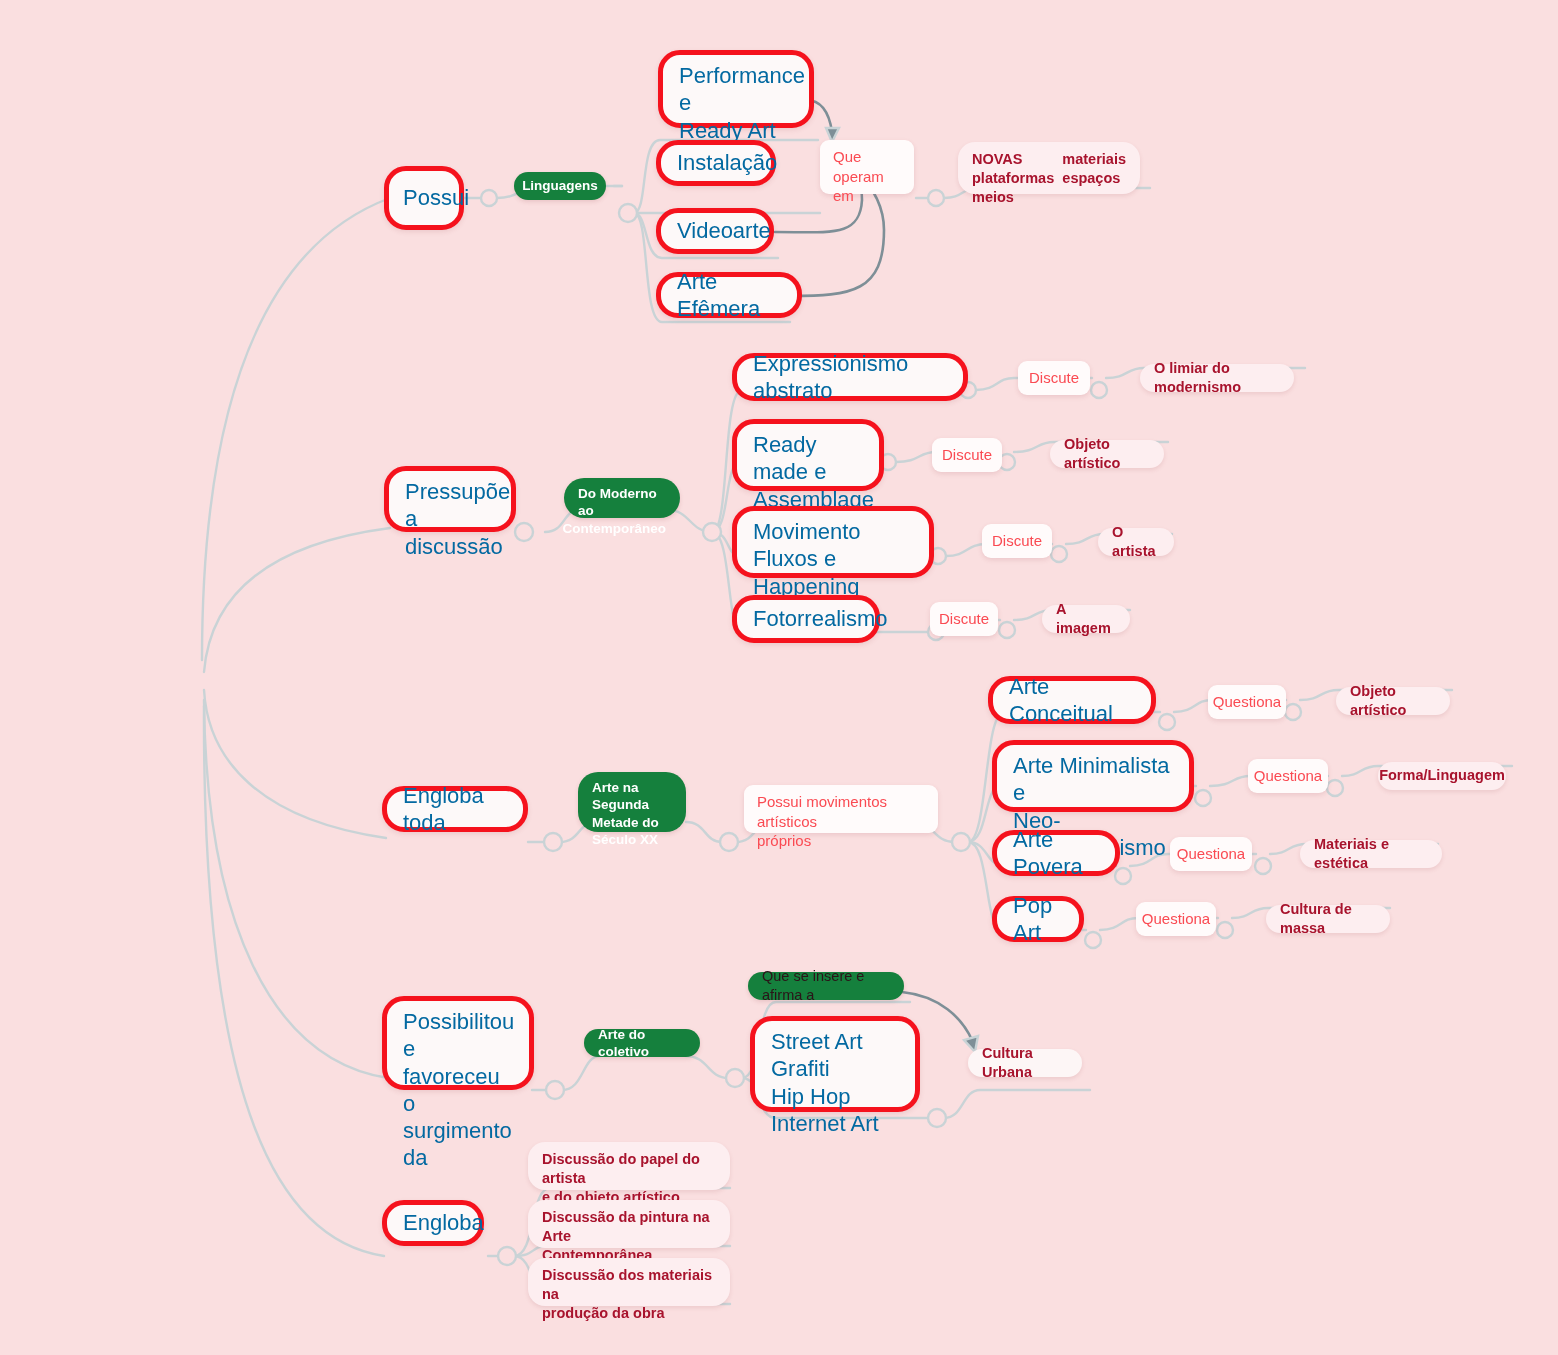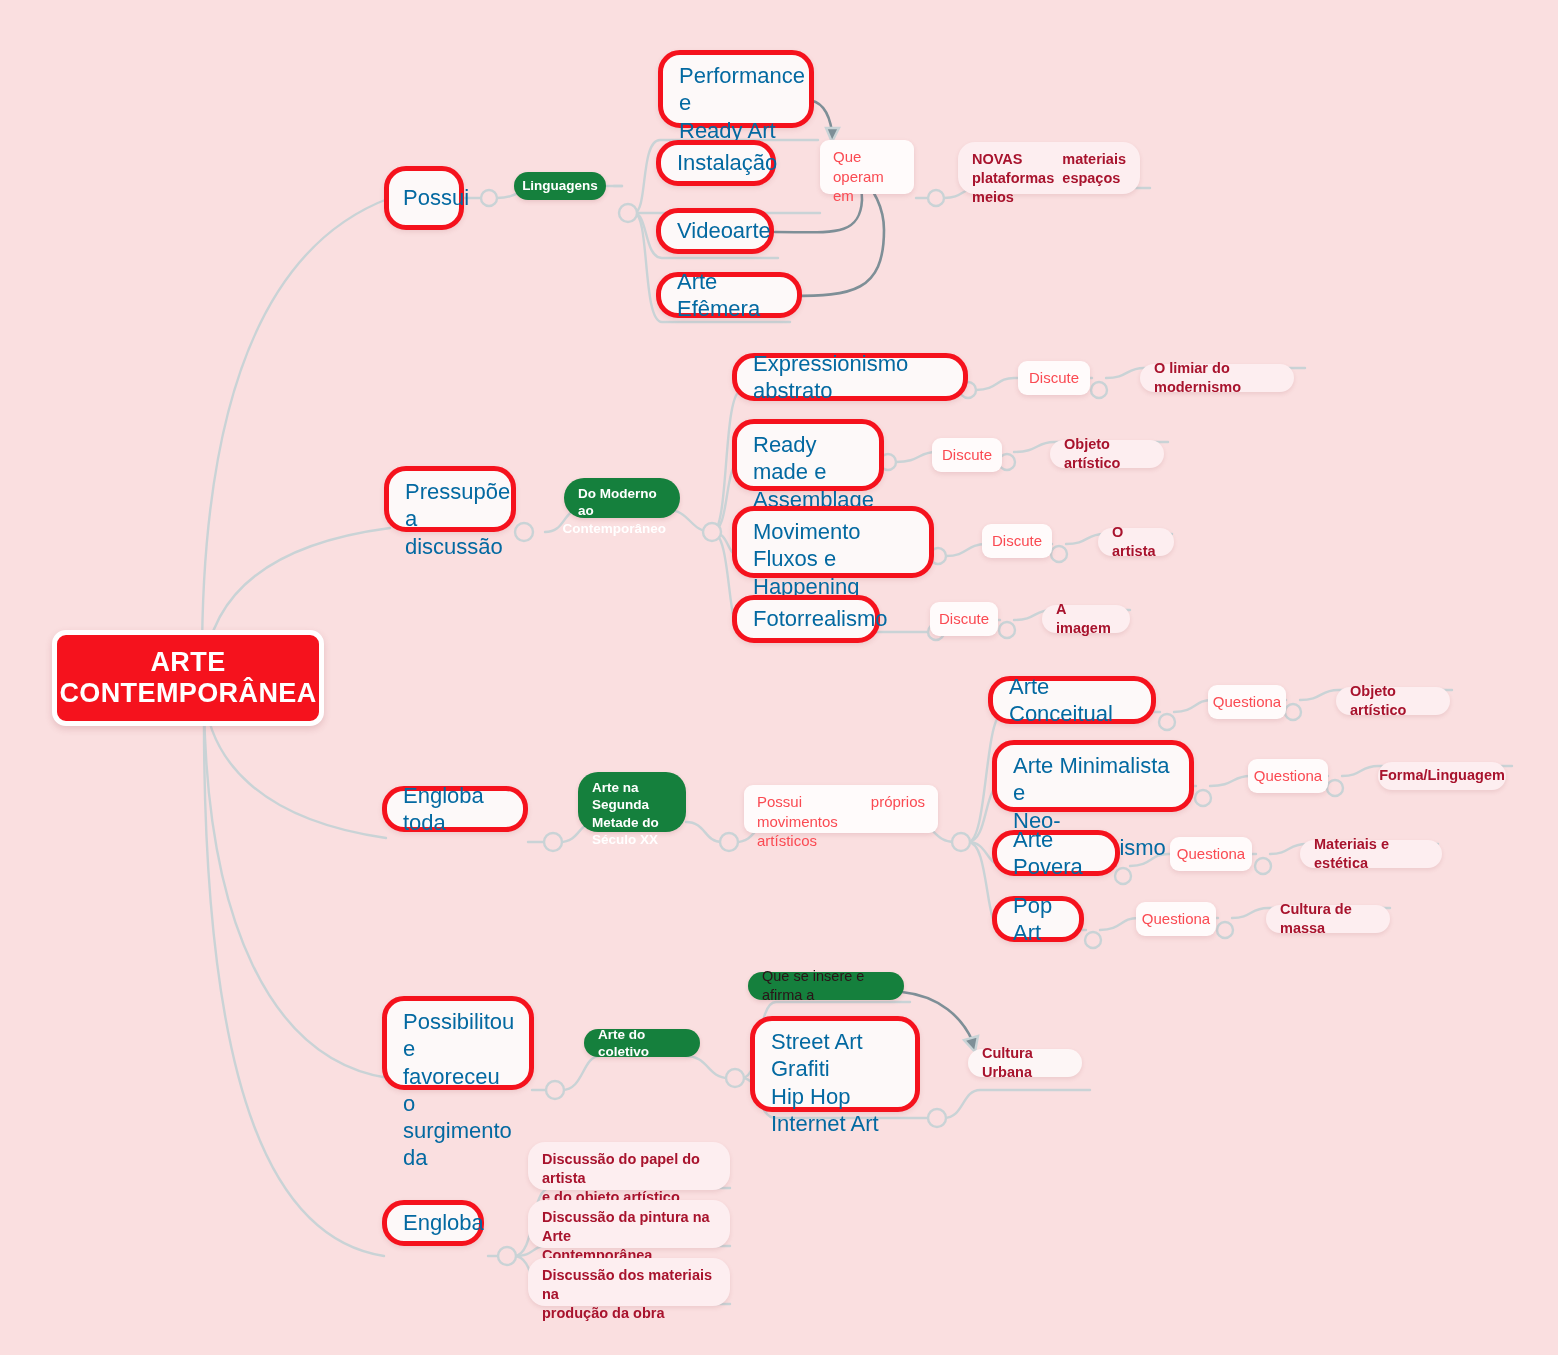--- a/index.html
+++ b/index.html
@@ -191,24 +191,20 @@
     <circle cx="1263" cy="866" r="8"></circle>
     <circle cx="1093" cy="940" r="8"></circle>
     <circle cx="1225" cy="930" r="8"></circle>
     <circle cx="555" cy="1090" r="9"></circle>
     <circle cx="735" cy="1078" r="9"></circle>
     <circle cx="937" cy="1118" r="9"></circle>
     <circle cx="507" cy="1256" r="9"></circle>
   </g>
 </svg>
 
-<div class="node root" style="left:52px;top:630px;width:272px;height:96px;flex-direction:column;">
-  <span>ARTE</span>
-  <span>CONTEMPORÂNEA</span>
-</div>
 
 <div class="node outline" style="left:384px;top:166px;width:80px;height:64px;justify-content:center;padding-left:40px;">
   <span>Possui</span>
 </div>
 
 <div class="node pill" style="left:514px;top:172px;width:92px;height:28px;justify-content:center;">
   <span>Linguagens</span>
 </div>
 
 <div class="node outline" style="left:658px;top:50px;width:156px;height:78px;flex-direction:column;align-items:flex-start;">
@@ -293,21 +289,21 @@
 <div class="node outline" style="left:382px;top:786px;width:146px;height:46px;">
   <span>Engloba toda</span>
 </div>
 
 <div class="node pill" style="left:578px;top:772px;width:108px;height:60px;flex-direction:column;align-items:flex-start;">
   <span>Arte na Segunda</span>
   <span>Metade do</span>
   <span>Século XX</span>
 </div>
 
-<div class="node soft" style="left:744px;top:785px;width:194px;height:48px;flex-direction:row;align-items:flex-start;">
+<div class="node soft" style="left:744px;top:785px;width:194px;height:48px;flex-direction:column;align-items:flex-start;">
   <span>Possui movimentos artísticos</span>
   <span>próprios</span>
 </div>
 
 <div class="node outline" style="left:988px;top:676px;width:168px;height:48px;">
   <span>Arte Conceitual</span>
 </div>
 <div class="node soft" style="left:1208px;top:685px;width:78px;height:34px;justify-content:center;">
   <span>Questiona</span>
 </div>

